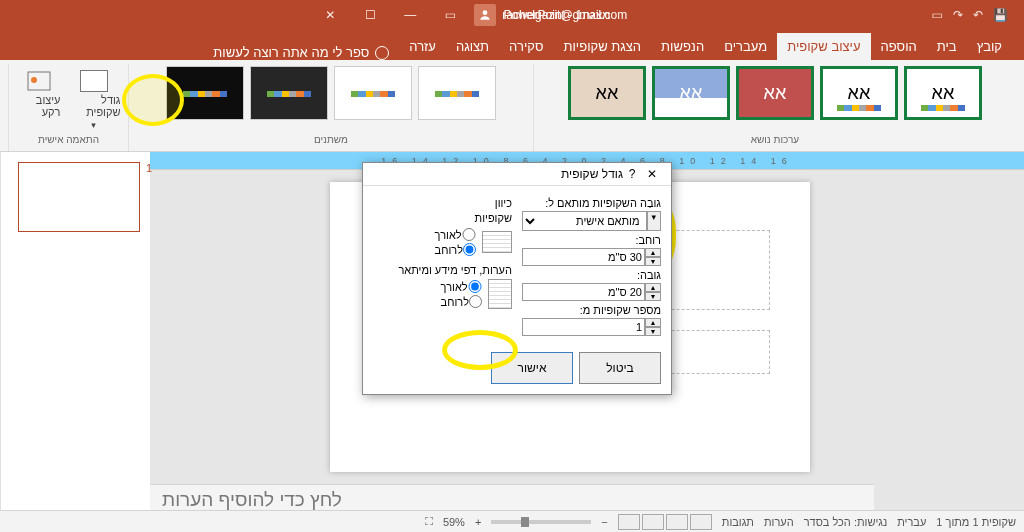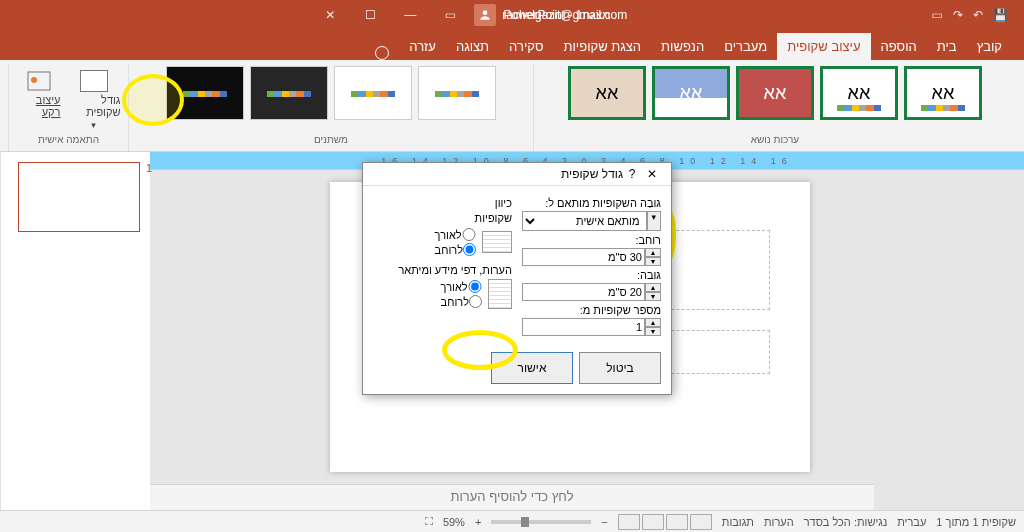--- a/index.html
+++ b/index.html
@@ -26,37 +26,37 @@
 .theme-thumb { width: 78px; height: 54px; border: 3px solid #15803d; background: #fff; display: flex; align-items: center; justify-content: center; font-family: serif; font-size: 18px; position: relative; }
 .theme-thumb .swatch { position: absolute; bottom: 6px; left: 50%; transform: translateX(-50%); width: 44px; height: 6px; display: flex; }
 .theme-thumb .swatch span { flex: 1; }
 .variant-thumb { width: 78px; height: 54px; border: 1px solid #ccc; background: #fff; position: relative; }
 .variant-thumb .swatch { position: absolute; bottom: 22px; left: 50%; transform: translateX(-50%); width: 44px; height: 6px; display: flex; }
 .variant-thumb .swatch span { flex: 1; }
 
 .slide-size-btn { display: flex; flex-direction: column; align-items: center; width: 54px; gap: 2px; font-size: 11px; color: #444; padding-top: 4px; }
 .slide-size-btn .ss-icon { width: 28px; height: 22px; border: 1.5px solid #777; background: #fff; position: relative; }
 .slide-size-btn .chev { font-size: 9px; }
-.format-bg-btn { display: flex; flex-direction: column; align-items: center; width: 44px; font-size: 11px; color: #444; padding-top: 4px; text-decoration: underline; }
+.format-bg-btn { display: flex; flex-direction: column; align-items: center; width: 44px; font-size: 11px; color: #444; padding-top: 4px; }
 
 .highlight-circle { position: absolute; border: 4px solid #ffeb00; border-radius: 50%; background: rgba(255,235,0,0.15); pointer-events: none; z-index: 50; }
 
 .work-area { position: absolute; top: 152px; bottom: 22px; left: 0; right: 0; display: flex; }
 .slide-panel { width: 150px; background: #fff; border-left: 1px solid #e0e0e0; padding: 10px; }
 .slide-mini { width: 122px; height: 70px; border: 1px solid #b7472a; background: #fff; position: relative; }
 .slide-num { position: absolute; top: 0; right: -12px; font-size: 11px; color: #b7472a; }
 
 .editor { flex: 1; background: #e6e6e6; position: relative; overflow: hidden; }
 .ruler-h { height: 18px; background: #7dd3fc; border-bottom: 1px solid #ccc; font-size: 9px; color: #666; display: flex; align-items: center; justify-content: center; letter-spacing: 6px; }
 .slide-canvas { position: absolute; top: 30px; left: 180px; width: 480px; height: 290px; background: #fff; box-shadow: 0 0 6px rgba(0,0,0,0.25); }
 .slide-canvas .placeholder { border: 1px dashed #bbb; position: absolute; }
 .slide-canvas .title-ph { top: 48px; left: 40px; right: 40px; height: 80px; display: flex; align-items: center; justify-content: flex-end; font-size: 28px; color: #333; padding: 0 14px; font-family: serif; }
 .slide-canvas .sub-ph { top: 148px; left: 40px; right: 40px; height: 44px; }
 
-.notes-bar { position: absolute; bottom: 0; left: 0; right: 150px; height: 26px; background: #f4f4f4; border-top: 1px solid #d4d4d4; color: #777; font-size: 13px; padding: 4px 12px; text-align: center; }
+.notes-bar { position: absolute; bottom: 0; left: 0; right: 150px; height: 26px; background: #f4f4f4; border-top: 1px solid #d4d4d4; color: #777; font-size: 19px; padding: 4px 12px; text-align: left; }
 
 .statusbar { position: absolute; bottom: 0; left: 0; right: 0; height: 22px; background: #f3f3f3; border-top: 1px solid #d4d4d4; display: flex; align-items: center; font-size: 11px; color: #555; padding: 0 8px; gap: 10px; z-index: 30; }
 .statusbar .right { margin-left: auto; display: flex; gap: 10px; align-items: center; }
 .statusbar .view-btns { display: flex; gap: 2px; }
 .statusbar .vbtn { width: 22px; height: 16px; border: 1px solid #aaa; background: #eee; }
 .zoom-slider { width: 100px; height: 4px; background: #ccc; position: relative; }
 .zoom-slider .knob { width: 8px; height: 10px; background: #888; position: absolute; left: 30px; top: -3px; }
 
 .dialog { position: absolute; top: 162px; left: 362px; width: 310px; background: #fff; border: 1px solid #888; box-shadow: 2px 2px 10px rgba(0,0,0,0.35); z-index: 100; direction: rtl; font-size: 12px; }
 .dialog .dlg-title { background: #fff; border-bottom: 1px solid #ddd; padding: 4px 8px; display: flex; align-items: center; }
@@ -115,20 +115,21 @@
   <div class="tab">הוספה</div>
   <div class="tab active">עיצוב שקופית</div>
   <div class="tab">מעברים</div>
   <div class="tab">הנפשות</div>
   <div class="tab">הצגת שקופיות</div>
   <div class="tab">סקירה</div>
   <div class="tab">תצוגה</div>
   <div class="tab">עזרה</div>
   <div class="tell-me">
     <span class="bulb"></span>
+    <span>ספר לי מה אתה רוצה לעשות</span>
   </div>
 </div>
 
 <div class="ribbon-body">
   <div class="ribbon-group" style="flex:1.2">
     <div class="gallery">
       <div class="theme-thumb">
           <span>אא</span>
           <div class="swatch sw">
             <span></span>

